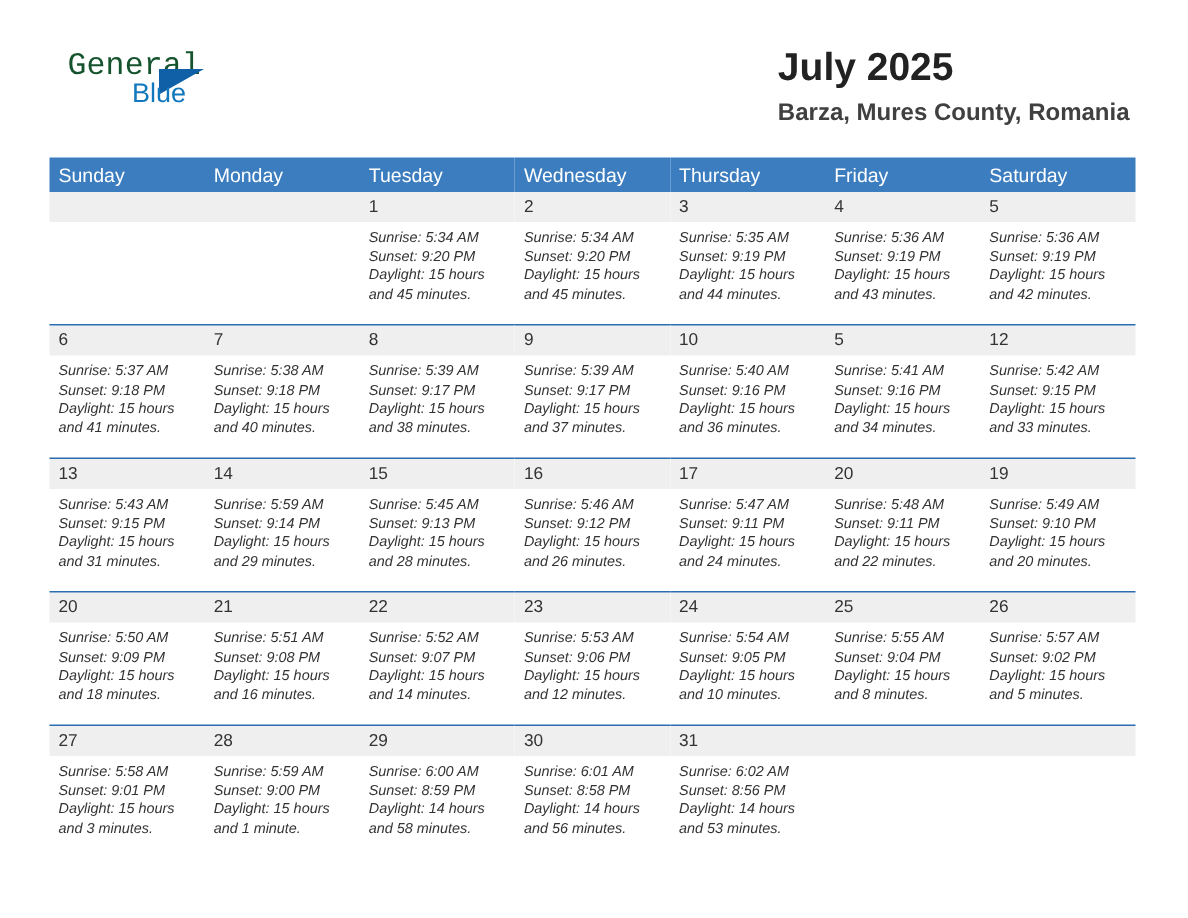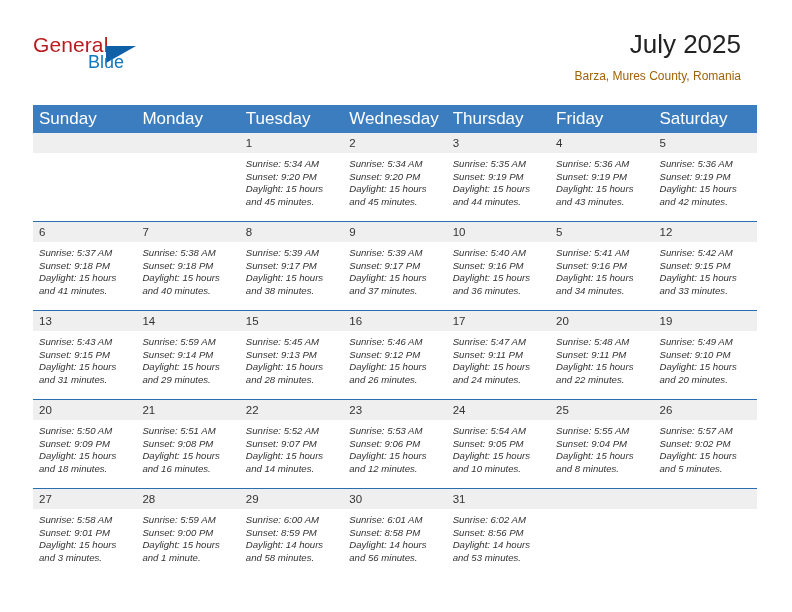--- a/index.html
+++ b/index.html
@@ -31,77 +31,77 @@
   }
   .logo {
     position: absolute;
     left: 0;
     top: 5px;
     width: 200px;
     height: 48px;
   }
   .logo-general {
     position: absolute;
-    left: 0;
+    left: 12px;
     top: 0;
     font-size: 21px;
     letter-spacing: 0.1px;
-    color: #b91c1c;
-    font-family: Liberation Sans, sans-serif;
+    color: #14532d;
+    font-family: Liberation Mono, monospace;
   }
   .logo-blue {
     position: absolute;
     left: 55px;
     top: 19px;
     font-size: 18px;
     color: #1278be;
     font-family: "Liberation Sans", sans-serif;
   }
   .logo-triangle {
     position: absolute;
     left: 73px;
     top: 13px;
     width: 0;
     height: 0;
     border-left: 30px solid #1060a8;
     border-bottom: 17px solid transparent;
   }
   .title-block {
     position: absolute;
-    right: 16px;
+    right: 4px;
     top: 0;
-    text-align: right;
+    font-weight: bold;
   }
   .cal-title {
     font-size: 26px;
     color: #222222;
     line-height: 32px;
     white-space: nowrap;
   }
   .cal-subtitle {
-    font-size: 12px;
-    color: #a16207;
+    font-size: 16px;
+    color: #404040;
     line-height: 20px;
     margin-top: 6px;
     white-space: nowrap;
   }
 
   
   .calendar {
     position: absolute;
     left: 33px;
     top: 105px;
     width: 724px;
     border-collapse: collapse;
     table-layout: fixed;
   }
   .calendar th {
     background: #3b7dbf;
     color: #ffffff;
-    font-size: 17px;
+    font-size: 13px;
     font-weight: normal;
     text-align: left;
     padding: 4px 0 4px 6px;
     height: 13px;
     border: none;
   }
   .calendar td {
     vertical-align: top;
     padding: 0;
     border: none;

